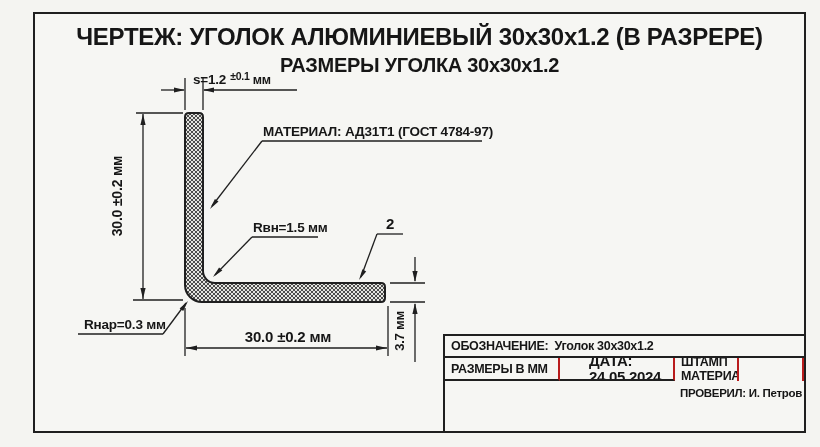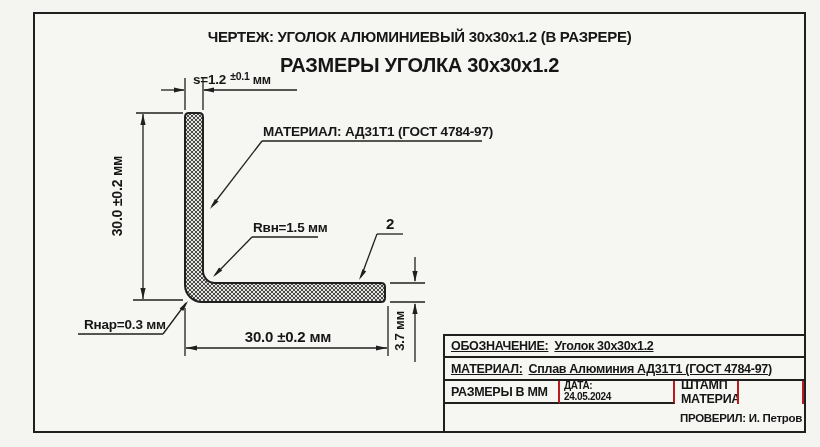--- a/index.html
+++ b/index.html
@@ -10,45 +10,45 @@
     color:#161616;
   }
   .frame{
     position:absolute;left:33px;top:12px;width:773px;height:421px;
     border:2px solid #1f1f1f;box-sizing:border-box;background:#f6f6f3;
   }
   .titles{
     position:absolute;left:33px;top:24px;width:773px;text-align:center;
     font-weight:700;letter-spacing:-0.3px;
   }
-  .title-line1{font-size:15px;line-height:26px;text-align:center;}
+  .title-line1{font-size:24px;line-height:26px;text-align:center;}
   .title-line2{font-size:20px;line-height:30px;}
   svg.drawing{position:absolute;left:0;top:0;}
   svg text{
     font-family:"Liberation Sans", sans-serif;
     font-weight:700;fill:#161616;letter-spacing:-0.2px;
   }
   
   .tb{
     position:absolute;left:443px;top:334px;width:363px;height:99px;
     border:2px solid #1f1f1f;box-sizing:border-box;background:#f6f6f3;
     display:grid;
     grid-template-columns:115px 115px 64px 65px;
     grid-template-rows:22px 23px 23px 27px;
     font-weight:700;font-size:12.5px;letter-spacing:-0.3px;
   }
   .tb-cell{
     display:flex;align-items:center;padding:0 0 0 6px;box-sizing:border-box;
     white-space:nowrap;overflow:hidden;
   }
-  .span4{grid-column:1 / span 4;text-decoration:underline;}
+  .span4{grid-column:1 / span 4;}
   .bb{border-bottom:2px solid #1f1f1f;}
   .br{border-right:2px solid #b91c1c;}
   .lbl{margin-right:6px;}
-  .small2{font-size:10px;line-height:1.05;display:block;}
+  .small2{font-size:15px;line-height:1.05;display:block;margin-left:25px;}
   .cell-date{flex-direction:column;align-items:flex-start;justify-content:center;padding-left:4px;}
   .cell-stamp{flex-direction:column;align-items:flex-start;justify-content:center;line-height:1.1;}
   .cell-sign{grid-column:3 / span 2;display:flex;flex-direction:column;padding:0;}
   .sign-row{flex:1;display:flex;align-items:center;padding-left:5px;font-size:11.5px;box-sizing:border-box;}
   .sign-row.first{border-bottom:1.5px solid #1f1f1f;}
 </style>
 </head>
 <body>
 
 <div class="frame"></div>
@@ -138,24 +138,20 @@
   </g>
   <polygon points="359,280 366.2,271.5 362.4,269.3" fill="#1f1f1f"></polygon>
   <text x="390" y="229" font-size="15" text-anchor="middle">2</text>
 </svg>
 
 <div class="tb">
   <div class="tb-cell span4 bb">
     <span class="lbl">ОБОЗНАЧЕНИЕ:</span>
     <span>Уголок 30x30x1.2</span>
   </div>
-  <div class="tb-cell span4 bb">
-    <span class="lbl">МАТЕРИАЛ:</span>
-    <span>Сплав Алюминия АД31Т1 (ГОСТ 4784-97)</span>
-  </div>
   <div class="tb-cell bb br">РАЗМЕРЫ В ММ</div>
   <div class="tb-cell bb br cell-date">
     <span class="small2">ДАТА:</span>
     <span class="small2">24.05.2024</span>
   </div>
   <div class="tb-cell br cell-stamp">
     <span>ШТАМП</span>
     <span>МАТЕРИАЛ</span>
   </div>
   <div class="tb-cell br"></div>

